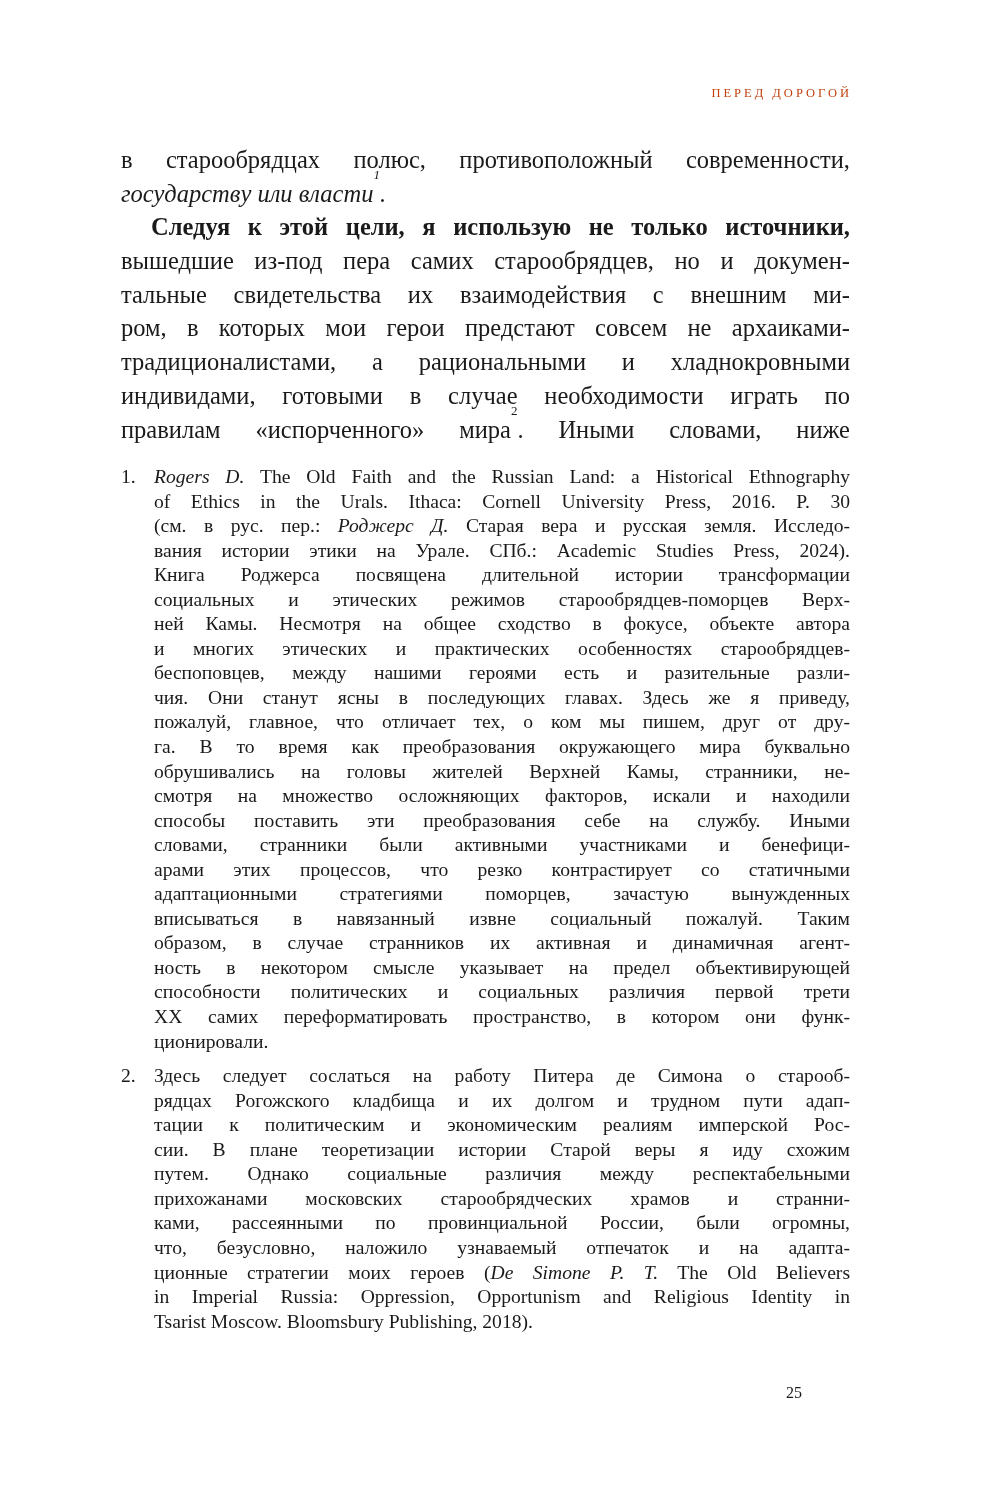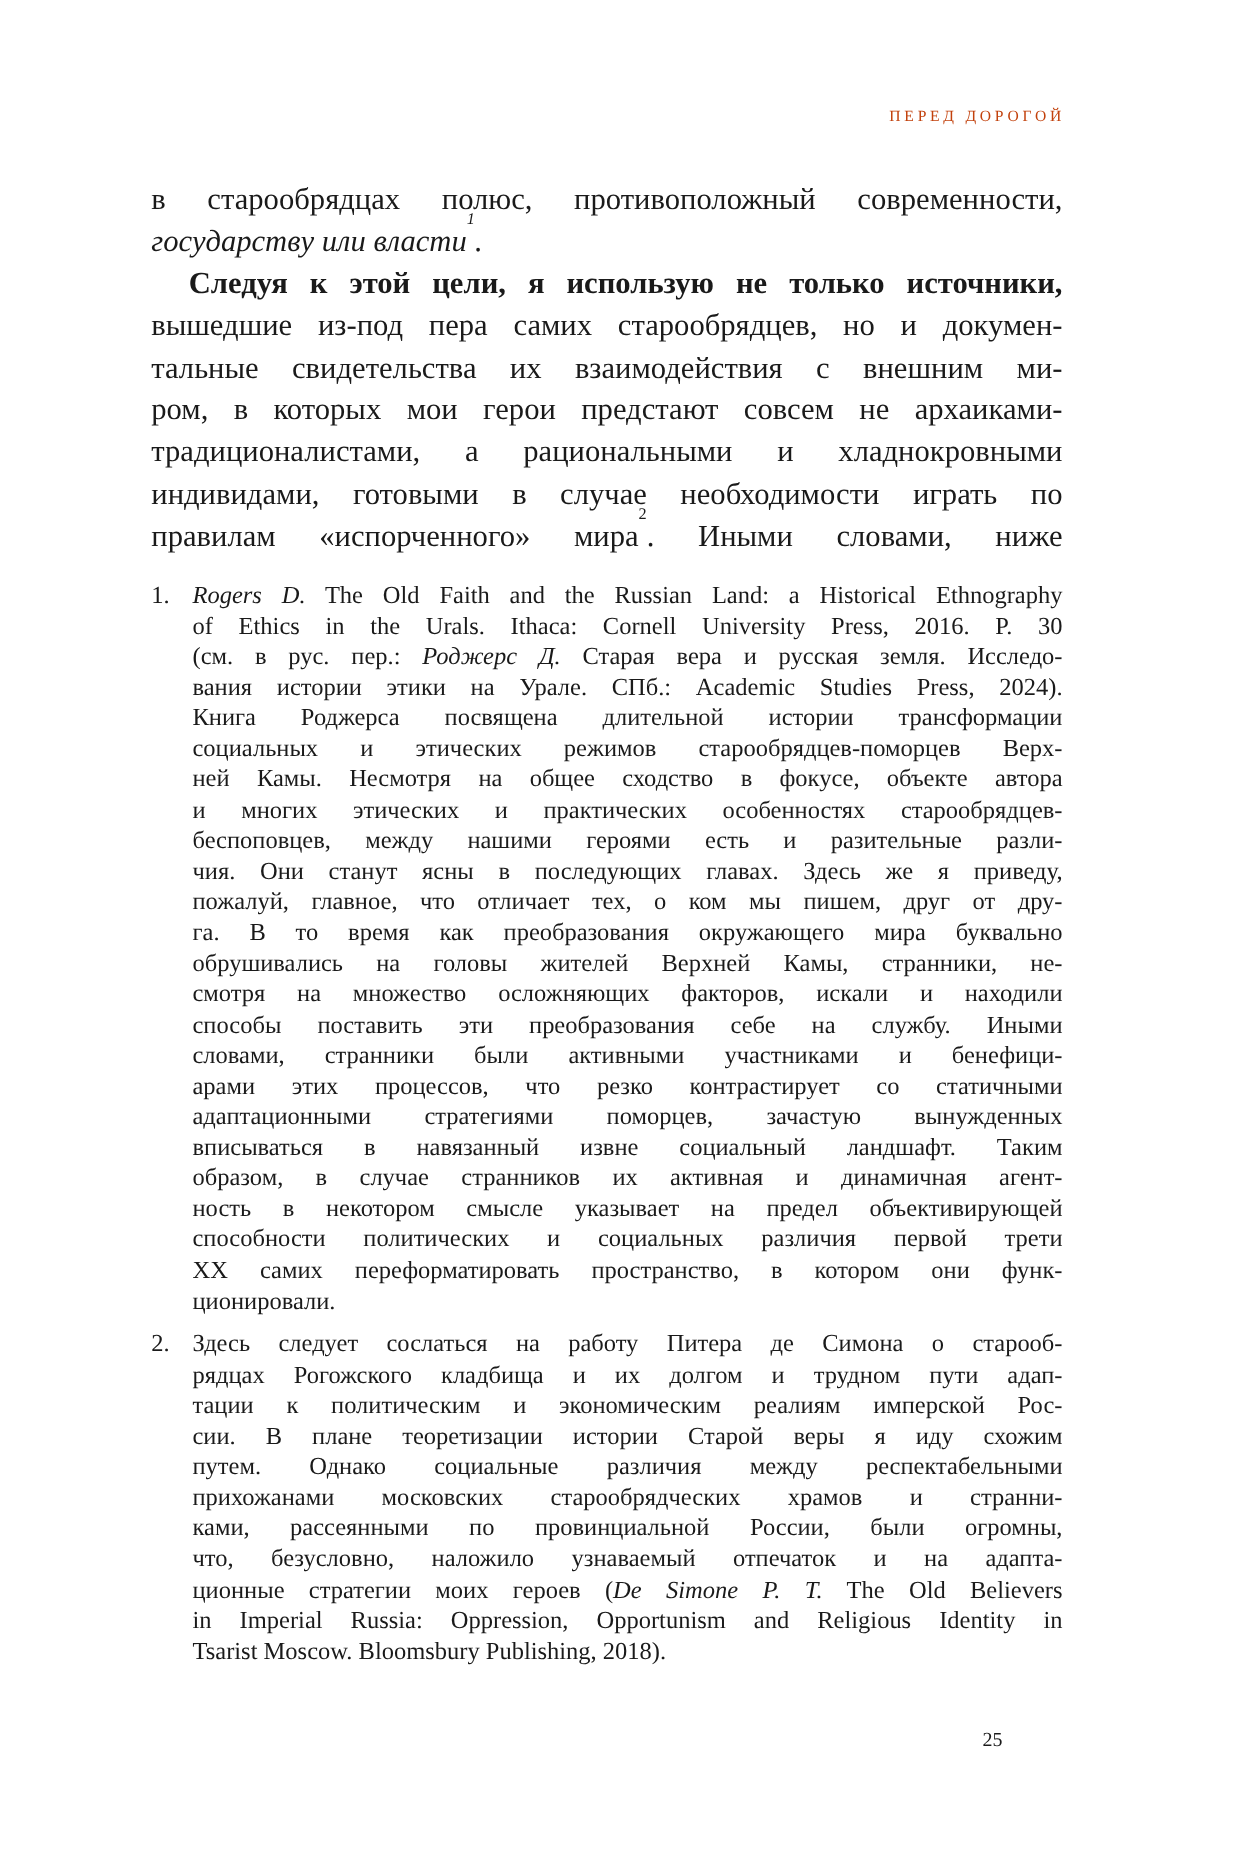--- a/index.html
+++ b/index.html
@@ -54,21 +54,21 @@
         <span class="ln"><span>беспоповцев, между нашими героями есть и разительные разли-</span></span>
         <span class="ln"><span>чия. Они станут ясны в последующих главах. Здесь же я приведу,</span></span>
         <span class="ln"><span>пожалуй, главное, что отличает тех, о ком мы пишем, друг от дру-</span></span>
         <span class="ln"><span>га. В то время как преобразования окружающего мира буквально</span></span>
         <span class="ln"><span>обрушивались на головы жителей Верхней Камы, странники, не-</span></span>
         <span class="ln"><span>смотря на множество осложняющих факторов, искали и находили</span></span>
         <span class="ln"><span>способы поставить эти преобразования себе на службу. Иными</span></span>
         <span class="ln"><span>словами, странники были активными участниками и бенефици-</span></span>
         <span class="ln"><span>арами этих процессов, что резко контрастирует со статичными</span></span>
         <span class="ln"><span>адаптационными стратегиями поморцев, зачастую вынужденных</span></span>
-        <span class="ln"><span>вписываться в навязанный извне социальный ландшафт. Таким</span></span>
+        <span class="ln"><span>вписываться в навязанный извне социальный пожалуй. Таким</span></span>
         <span class="ln"><span>образом, в случае странников их активная и динамичная агент-</span></span>
         <span class="ln"><span>ность в некотором смысле указывает на предел объективирующей</span></span>
         <span class="ln"><span>способности политических и социальных различия первой трети</span></span>
         <span class="ln"><span>XX самих переформатировать пространство, в котором они функ-</span></span>
         <span class="ln last-short"><span>ционировали.</span></span>
       </div>
   </div>
   <div class="fn">
     <span class="num">2.</span>
     <div id="fn1">

